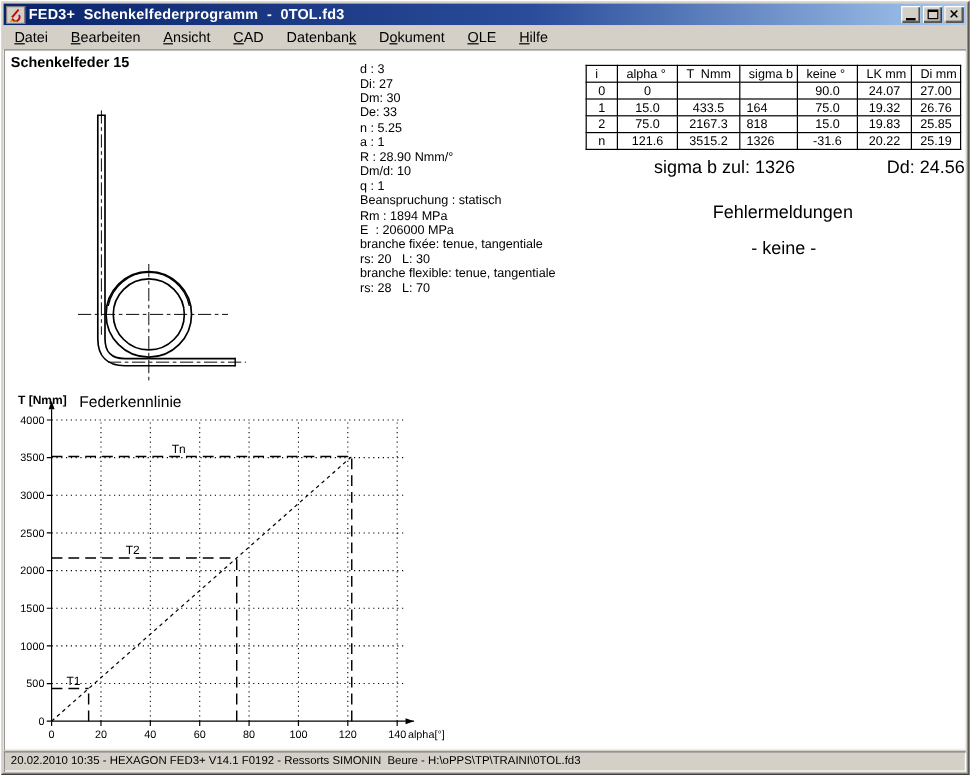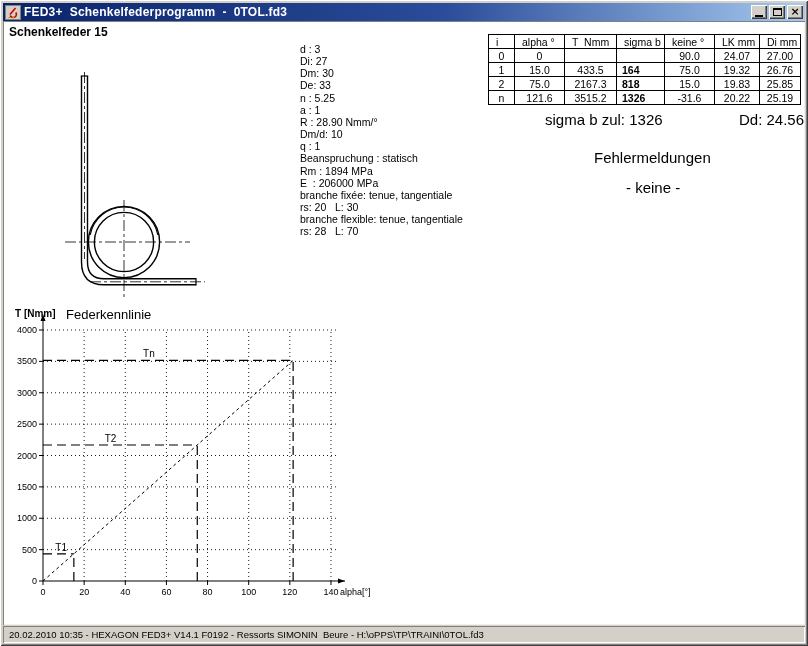--- a/index.html
+++ b/index.html
@@ -26,30 +26,30 @@
   .glyph-max { width:9px; height:8px; border:1px solid #000; border-top:2px solid #000; }
   .glyph-close { font-size:11px; font-weight:bold; color:#000; line-height:10px; font-family:"DejaVu Sans",sans-serif; }
   .menu-bar { height:20px; flex:0 0 20px; display:flex; align-items:center; padding-left:9px; gap:19px; background:#D4D0C8; }
   .menu-item { font-size:12px; color:#000; cursor:default; }
   .menu-item u { text-decoration:underline; }
   .content {
     flex:1 1 auto; background:#fff; position:relative; overflow:hidden;
     box-shadow: inset 1px 1px #808080, inset -1px -1px #f0f0f0;
   }
   .heading { position:absolute; left:6px; top:4px; font-size:12px; color:#000;font-weight:bold; }
-  .params { position:absolute; left:297px; top:22px; font-size:10.5px; line-height:12.15px; color:#000; }
+  .params { position:absolute; left:297px; top:11px; font-size:10.5px; line-height:12.15px; color:#000; }
   .param-line { white-space:pre; }
   .results-table { position:absolute; left:485px; top:13px; border-collapse:collapse; table-layout:fixed; }
   .results-table th, .results-table td {
     border:1px solid #000; font-size:10.5px; font-weight:normal; height:14px; padding:0;
     color:#000; white-space:pre; overflow:hidden;
   }
   .results-table th { text-align:left; padding-left:7px; }
   .results-table td { text-align:center; }
-  .results-table td.col3 { text-align:left; padding-left:5px;font-weight:bold; }
+  .results-table td.col3 { text-align:left; padding-left:5px; }
   .lbl { position:absolute; font-size:15px; color:#000; white-space:pre; }
   svg text { fill:#000; }
   .cl   { stroke:#000; stroke-width:0.8; stroke-dasharray:11 3 3 3; fill:none; }
   .tube-out { stroke:#000; stroke-width:7.4; fill:none; }
   .tube-in  { stroke:#fff; stroke-width:4.6; fill:none; }
   .thin { stroke:#000; stroke-width:1.1; fill:none; }
   .cap  { stroke:#000; stroke-width:1.2; }
   .grid   { stroke:#000; stroke-width:0.9; stroke-dasharray:1 3; }
   .axis   { stroke:#000; stroke-width:1; }
   .series { stroke:#000; stroke-width:1; fill:none; stroke-dasharray:3 3; }
@@ -85,20 +85,30 @@
         </div>
       <div class="win-btn">
           <span class="glyph-max"></span>
         </div>
       <div class="win-btn">
           <span class="glyph-close">×</span>
         </div>
     </div>
   </div>
 
+  <div class="menu-bar">
+      <div class="menu-item"><u>D</u>atei</div>
+      <div class="menu-item"><u>B</u>earbeiten</div>
+      <div class="menu-item"><u>A</u>nsicht</div>
+      <div class="menu-item"><u>C</u>AD</div>
+      <div class="menu-item">Datenban<u>k</u></div>
+      <div class="menu-item">D<u>o</u>kument</div>
+      <div class="menu-item"><u>O</u>LE</div>
+      <div class="menu-item"><u>H</u>ilfe</div>
+    </div>
 
   <div class="content">
     <div class="heading">Schenkelfeder 15</div>
 
     <svg width="220" height="250" style="position:absolute; left:50px; top:40px;">
 
       <circle class="tube-out" cx="71" cy="181" r="32.6"></circle>
       <circle class="tube-in" cx="71" cy="181" r="32.6"></circle>
 
       <path class="thin" d="M 37.2 174 A 34.4 34.4 0 0 1 104.8 174"></path>

